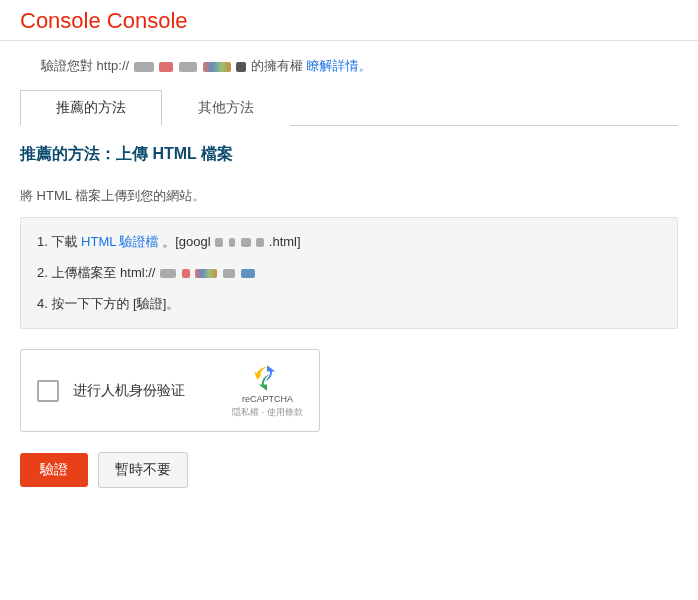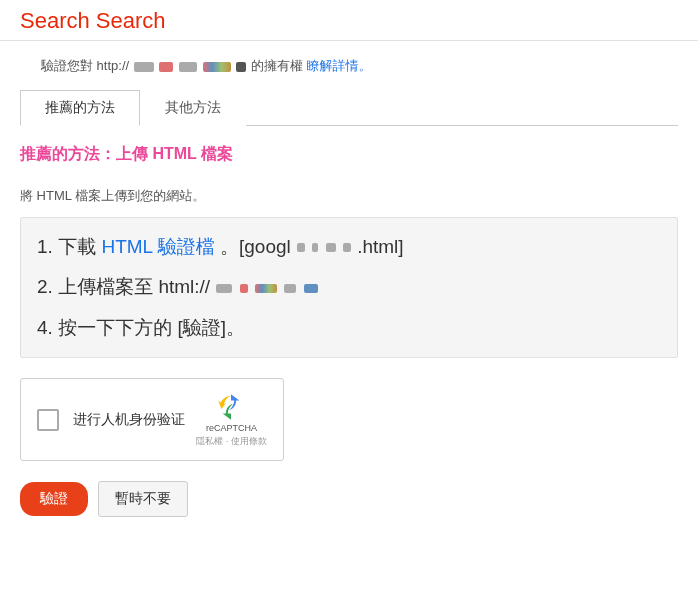--- a/index.html
+++ b/index.html
@@ -38,80 +38,80 @@
       text-decoration: none;
     }
 
     
     .tabs {
       display: flex;
       border-bottom: 1px solid #ccc;
       margin-bottom: 18px;
     }
     .tab {
-      padding: 8px 24px;
+      padding: 8px 35px;
       font-size: 14px;
       cursor: pointer;
       color: #555;
       border: 1px solid transparent;
       border-bottom: none;
       background: #fff;
       position: relative;
       top: 1px;
     }
     .tab.active {
       border-color: #ccc;
       border-bottom: 1px solid #fff;
       color: #333;
       font-weight: 500;
     }
 
     .section-title {
       font-size: 16px;
       font-weight: bold;
-      color: #ec4899;
+      color: #0c4a6e;
       margin-bottom: 6px;
     }
     .section-subtitle {
       font-size: 13px;
       color: #555;
       margin-bottom: 12px;
       margin-top: 22px;
     }
 
     
     .steps-box {
       background: #f5f5f5;
       border: 1px solid #e0e0e0;
       border-radius: 2px;
       padding: 14px 16px;
       margin-bottom: 20px;
     }
     .step {
-      font-size: 19px;
+      font-size: 13px;
       color: #333;
       margin-bottom: 10px;
       line-height: 1.6;
     }
     .step:last-child {
       margin-bottom: 0;
     }
     .step a, .step-link {
       color: #1a73e8;
       text-decoration: none;
     }
 
     
     .captcha-box {
       display: flex;
       align-items: center;
       border: 1px solid #d0d0d0;
       border-radius: 3px;
       padding: 12px 16px;
-      width: 264px;
+      width: 300px;
       margin-bottom: 20px;
       background: #fff;
       position: relative;
     }
     .captcha-checkbox {
       width: 22px;
       height: 22px;
       border: 2px solid #aaa;
       border-radius: 2px;
       margin-right: 14px;
@@ -147,21 +147,21 @@
     
     .button-row {
       display: flex;
       gap: 10px;
       align-items: center;
     }
     .btn-verify {
       background: #e8411a;
       color: #fff;
       border: none;
-      border-radius: 14px;
+      border-radius: 3px;
       padding: 8px 20px;
       font-size: 14px;
       cursor: pointer;
     }
     .btn-skip {
       background: #f5f5f5;
       color: #333;
       border: 1px solid #ccc;
       border-radius: 3px;
       padding: 8px 16px;
@@ -182,21 +182,21 @@
     .blur-seg.blue { background: #6090c0; }
     .blur-seg.multi {
       background: linear-gradient(to right, #e07070, #6090c0, #a0c070, #c09040);
     }
     .blur-seg.dark { background: #555; }
   </style>
 </head>
 <body>
 
 <div class="header">
-  <span class="header-title">Search Search</span>
+  <span class="header-title">Console Console</span>
 </div>
 
 <div class="main-content">
 
   <div class="verify-text">
     <span>驗證您對 http://</span>
     <span class="blur-seg" style="width:20px;"></span>
     <span class="blur-seg red" style="width:14px;"></span>
     <span class="blur-seg" style="width:18px;"></span>
     <span class="blur-seg multi" style="width:28px;"></span>

